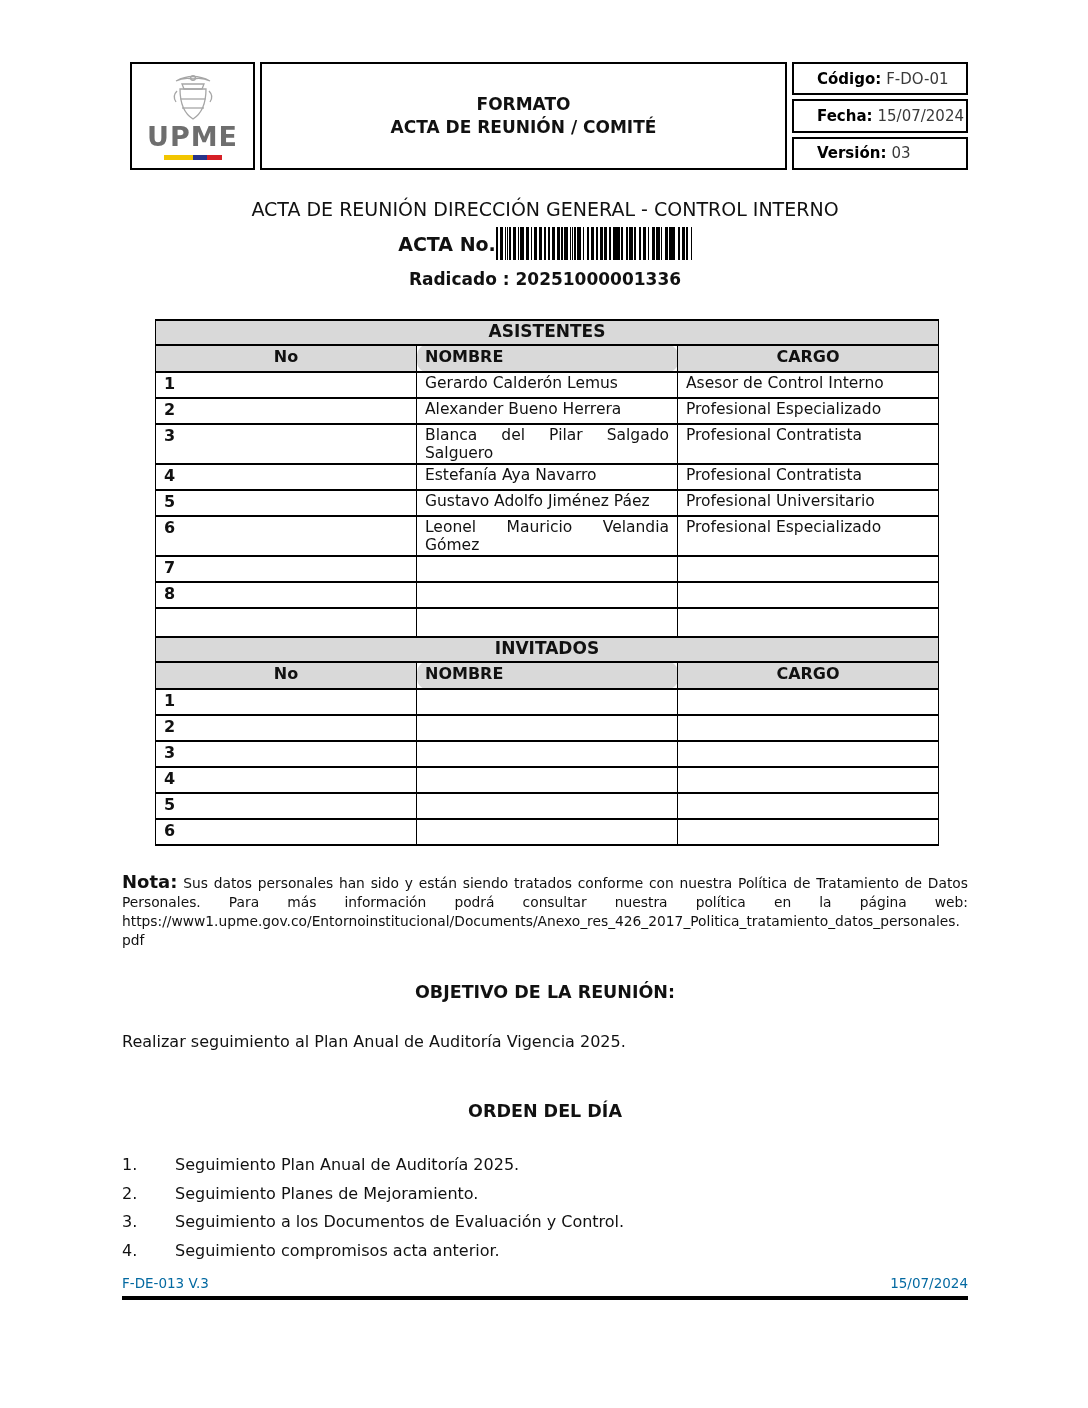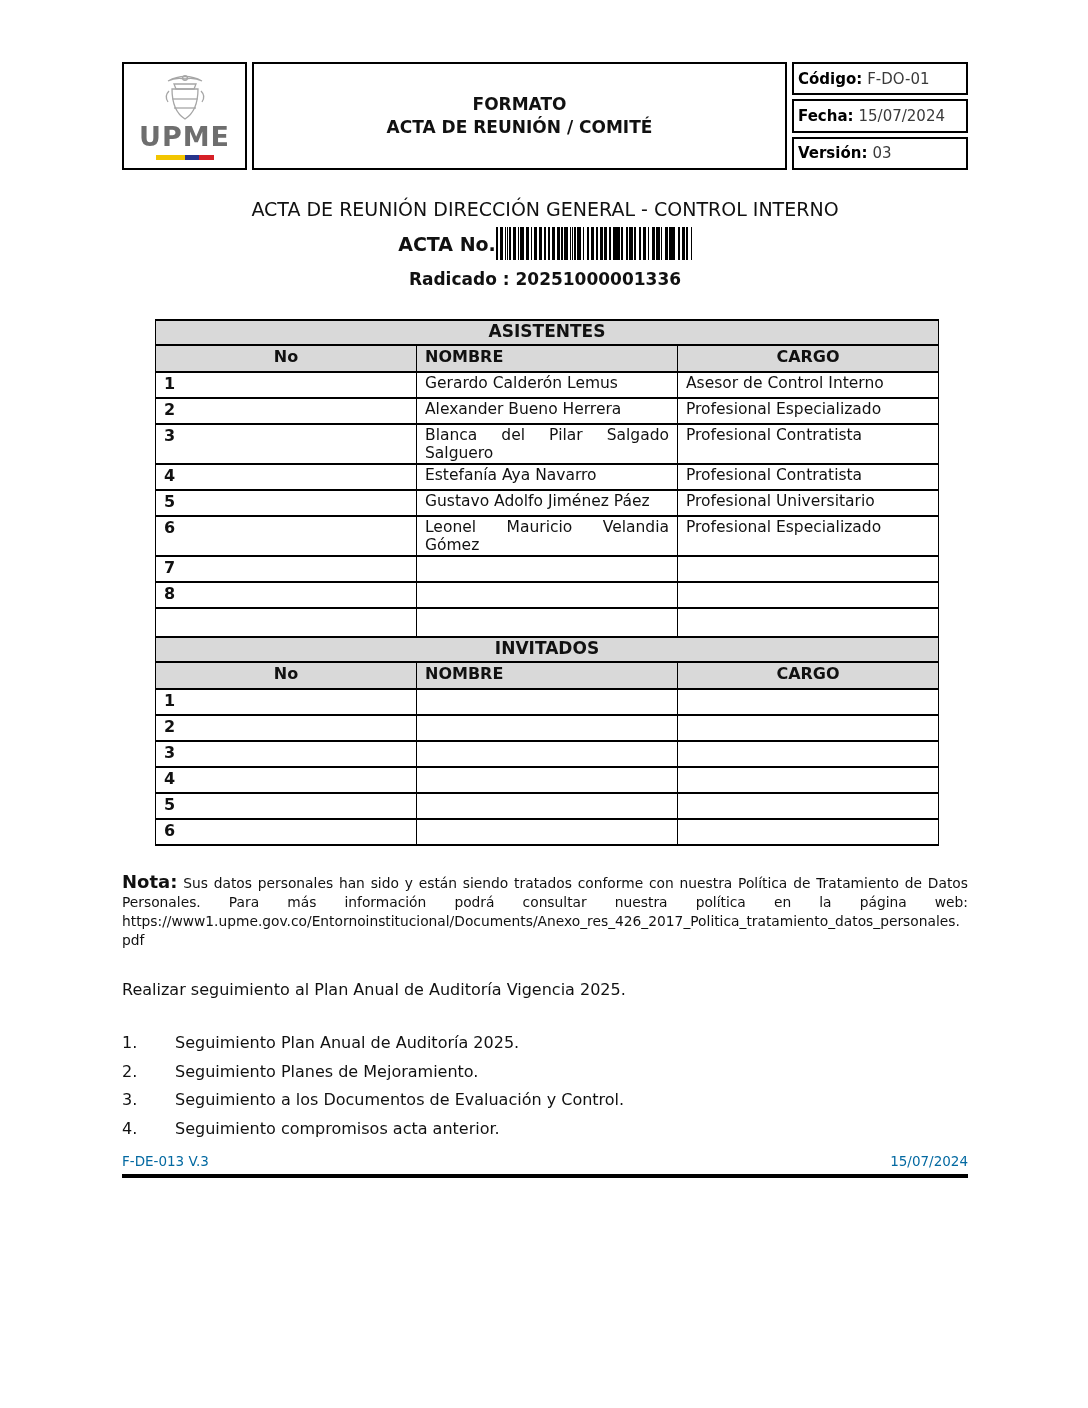--- a/index.html
+++ b/index.html
@@ -9,37 +9,38 @@
     font-family: "DejaVu Sans", "Liberation Sans", sans-serif;
     color: #111; -webkit-font-smoothing: antialiased;
   }
   .page { padding: 62px 120px 0 122px; }
 
   
   .hdr { display: flex; gap: 5px; height: 108px; }
   .hdr-logo {
     width: 125px; border: 2px solid #000; background: #fff;
     display: flex; flex-direction: column; align-items: center; justify-content: center;
+    margin-left: 8px;
   }
   .hdr-logo .upme-word {
     font-size: 27px; font-weight: bold; color: #6e6e6e; letter-spacing: 1px; line-height: 26px;
   }
   .flagbar { display: flex; width: 58px; height: 5px; margin-top: 5px; }
   .flagbar .fy { flex: 2; background: #f2c500; }
   .flagbar .fb { flex: 1; background: #27348b; }
   .flagbar .fr { flex: 1; background: #d62027; }
   .hdr-title {
     flex: 1; border: 2px solid #000;
     display: flex; flex-direction: column; align-items: center; justify-content: center;
     font-weight: bold; font-size: 17px; line-height: 23px; text-align: center;
   }
   .hdr-codes { width: 176px; display: flex; flex-direction: column; gap: 4px; }
   .code-box {
     flex: 1; border: 2px solid #000; display: flex; align-items: center;
-    padding-left: 4px; font-size: 15px; gap: 5px; white-space: nowrap;
+    padding-left: 23px; font-size: 15px; gap: 5px; white-space: nowrap;
   }
   .code-box b { font-weight: bold; color: #000; }
   .code-box .val { color: #3a3a3a; }
 
   
   .doc-title { margin-top: 28px; text-align: center; font-weight: normal; font-size: 19px; }
   .acta-row { margin-top: 7px; display: flex; justify-content: center; align-items: center; gap: 0; }
   .acta-label { font-weight: bold; font-size: 19px; }
   .barcode {
     width: 196px; height: 33px; background-color: #fff;
@@ -62,21 +63,21 @@
   .roster th, .roster td {
     border: solid #000; border-width: 2px 1px;
     padding: 1px 8px; vertical-align: top; overflow: hidden;
   }
   .roster .sec-head {
     background: #d9d9d9; text-align: center; font-weight: bold; font-size: 17px;
     height: 25px; padding: 0;
   }
   .roster .col-head { background: #d9d9d9; text-align: center; font-weight: bold; font-size: 16px; height: 27px; }
   .roster .c-no { width: 48px; font-weight: bold; font-size: 16px; }
-  .roster .c-nombre { width: 315px; text-align: justify; }
+  .roster .c-nombre { width: 315px; text-align: justify; border-radius: 10px; }
   .roster td { height: 26px; }
   .roster tr.blank td { height: 29px; }
 
   
   .nota { margin-top: 26px; font-size: 13.8px; line-height: 19px; text-align: justify; overflow-wrap: anywhere; color: #111; }
   .nota .nota-label { font-weight: bold; font-size: 18px; }
 
   
   .sec-title { text-align: center; font-weight: bold; font-size: 17.5px; }
   .objetivo-h { margin-top: 32px; }
@@ -246,22 +247,24 @@
           <td></td>
         </tr>
   </tbody>
     </table>
 
   <p class="nota">
     <span class="nota-label">Nota:</span>
     <span>Sus datos personales han sido y están siendo tratados conforme con nuestra Política de Tratamiento de Datos Personales. Para más información podrá consultar nuestra política en la página web: https://www1.upme.gov.co/Entornoinstitucional/Documents/Anexo_res_426_2017_Politica_tratamiento_datos_personales.pdf</span>
   </p>
 
+  <div class="sec-title objetivo-h">OBJETIVO DE LA REUNIÓN:</div>
   <p class="objetivo-t">Realizar seguimiento al Plan Anual de Auditoría Vigencia 2025.</p>
 
+  <div class="sec-title orden-h">ORDEN DEL DÍA</div>
   <div class="orden-list">
     <div class="orden-item">
         <span class="num">1.</span>
         <span>Seguimiento Plan Anual de Auditoría 2025.</span>
       </div>
     <div class="orden-item">
         <span class="num">2.</span>
         <span>Seguimiento Planes de Mejoramiento.</span>
       </div>
     <div class="orden-item">

